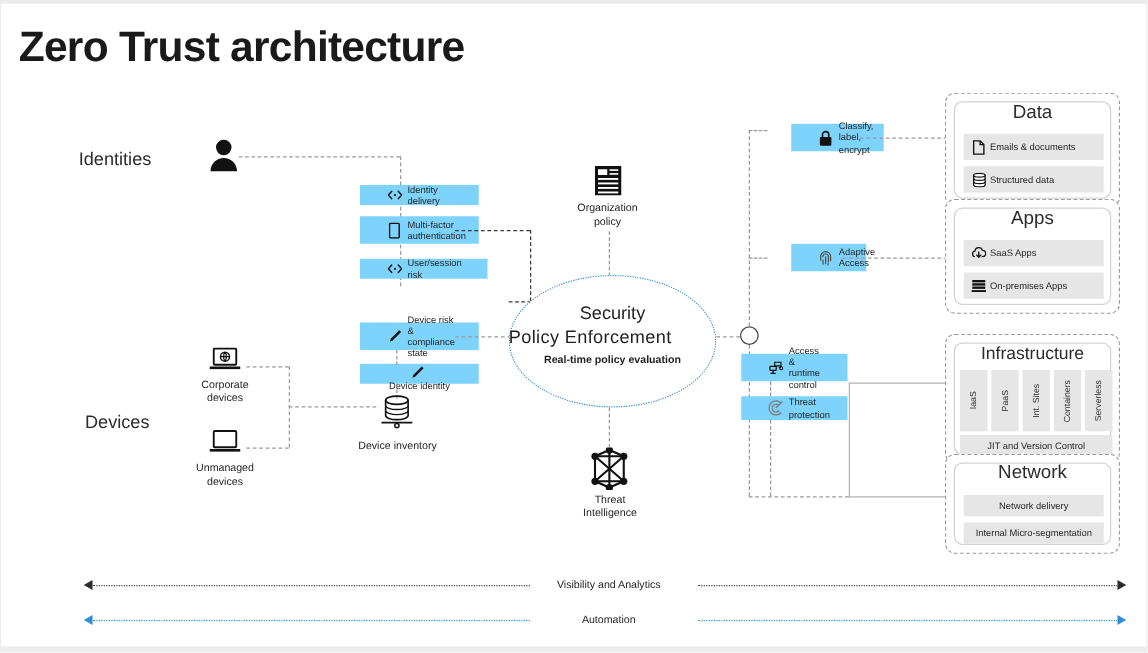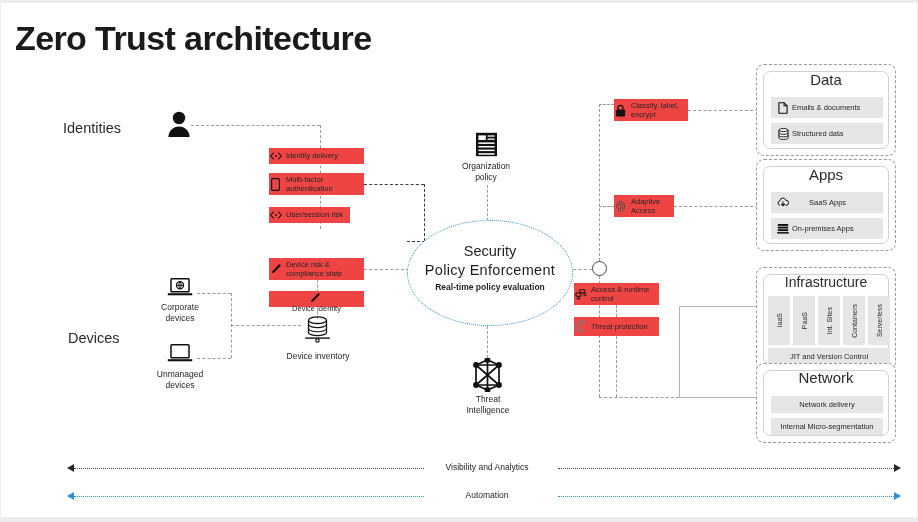--- a/index.html
+++ b/index.html
@@ -26,26 +26,27 @@
     white-space:nowrap;
   }
 
   
   .col-label{
     font-size:14.5px;color:#2b2b2b;white-space:nowrap;
   }
 
   
   .chip{
-    background:#ef4444;
+    background:#7dd3fc;
     display:flex;align-items:center;
     box-sizing:border-box;
-    padding:0 0;
+    padding:0 21px;
     font-size:7.5px;color:#262626;
     line-height:1.22;
+    margin-left:19px;
   }
   .chip .ic{
     flex:0 0 auto;width:13px;height:13px;
     margin-right:4px;display:flex;align-items:center;justify-content:center;
   }
   .chip .tx{flex:1 1 auto;}
 
   
   .dl-h{height:0;border-top:1px dashed #9a9a9a;}
   .dl-v{width:0;border-left:1px dashed #9a9a9a;}
@@ -55,21 +56,21 @@
   .sl-v{width:0;border-left:1px solid #b4b4b4;}
 
   
   #ellipse{
     left:406px;top:217px;width:166px;height:106px;
     border:1.5px dotted #2e8fd6;border-radius:50%;
     box-sizing:border-box;background:#fff;
   }
   #ellipse-t1{left:406px;top:240px;width:166px;text-align:center;
     font-size:14.5px;color:#1f1f1f;}
-  #ellipse-t2{left:406px;top:259px;width:166px;text-align:center;
+  #ellipse-t2{left:406px;top:259px;width:166px;text-align:left;
     font-size:14.5px;color:#1f1f1f;letter-spacing:.3px;}
   #ellipse-t3{left:406px;top:279px;width:166px;text-align:center;
     font-size:8.5px;font-weight:700;color:#1f1f1f;}
 
   
   #junction{
     left:591px;top:258px;width:15px;height:15px;
     border:1.3px solid #444;border-radius:50%;background:#fff;
     box-sizing:border-box;
   }
@@ -160,21 +161,21 @@
   <div class="abs chip" style="left:268px;top:170px;width:95px;height:22px;">
     <span class="ic">
       <svg width="9" height="13" viewBox="0 0 9 13">
         <rect x="0.6" y="0.6" width="7.8" height="11.8" rx="1.2" fill="none" stroke="#111" stroke-width="1.2"></rect>
       </svg>
     </span>
     <span class="tx"><span style="white-space:pre-line">Multi-factor
 authentication</span></span>
   </div>
 
-  <div class="abs chip" style="left:268px;top:204px;width:81px;height:16px;">
+  <div class="abs chip" style="left:268px;top:204px;width:102px;height:16px;">
     <span class="ic">
       <svg width="12" height="8" viewBox="0 0 12 8">
         <path d="M3.4 1 0.7 4l2.7 3M8.6 1 11.3 4 8.6 7" stroke="#111" stroke-width="1.1" fill="none" stroke-linecap="round" stroke-linejoin="round"></path>
         <circle cx="6" cy="4" r="0.9" fill="#111"></circle>
       </svg>
     </span>
     <span class="tx">User/session risk</span>
   </div>
 
   <div class="abs dk-h" style="left:363px;top:181px;width:60px;"></div>
@@ -354,21 +355,21 @@
 
   <div class="abs dl-v" style="left:615px;top:302px;height:12px;"></div>
   <div class="abs dl-v" style="left:615px;top:333px;height:61px;"></div>
 
   <div class="abs dl-h" style="left:687px;top:107px;width:70px;"></div>
   <div class="abs dl-h" style="left:673px;top:203px;width:84px;"></div>
   <div class="abs sl-v" style="left:678px;top:303px;height:92px;"></div>
   <div class="abs sl-h" style="left:678px;top:303px;width:79px;"></div>
   <div class="abs sl-h" style="left:678px;top:394px;width:79px;"></div>
 
-  <div class="abs pillar" style="left:755px;top:61px;width:140px;height:92px;">
+  <div class="abs pillar" style="left:755px;top:71px;width:140px;height:92px;">
     <div class="pillar-inner"></div>
     <div class="pillar-title" style="top:6px;">Data</div>
     <div class="prow" style="left:14px;top:32px;width:112px;height:21px;">
       <span class="ic">
         <svg width="10" height="12" viewBox="0 0 10 12">
           <path d="M0.9 0.7h5.2l3 3v7.6H0.9z" fill="none" stroke="#111" stroke-width="1.1"></path>
           <path d="M6.1 0.7v3h3" fill="none" stroke="#111" stroke-width="1.1"></path>
         </svg>
       </span>
       <span>Emails &amp; documents</span>
@@ -380,21 +381,21 @@
           <path d="M0.9 2.1c0 .9 2 1.5 4.6 1.5s4.6-.6 4.6-1.5M0.9 4.8c0 .9 2 1.5 4.6 1.5s4.6-.6 4.6-1.5M0.9 7.4c0 .9 2 1.5 4.6 1.5s4.6-.6 4.6-1.5" fill="none" stroke="#111" stroke-width="1"></path>
         </svg>
       </span>
       <span>Structured  data</span>
     </div>
   </div>
 
   <div class="abs pillar" style="left:755px;top:156px;width:140px;height:92px;">
     <div class="pillar-inner"></div>
     <div class="pillar-title" style="top:6px;">Apps</div>
-    <div class="prow" style="left:14px;top:32px;width:112px;height:21px;gap:17px;">
+    <div class="prow" style="left:14px;top:32px;width:112px;height:21px;">
       <span class="ic">
         <svg width="12" height="11" viewBox="0 0 12 11">
           <path d="M2.9 8.4A2.4 2.4 0 0 1 3 3.7a3 3 0 0 1 5.9-.4 2.5 2.5 0 0 1 .3 5h-.9" fill="none" stroke="#111" stroke-width="1"></path>
           <path d="M6 4.7v4M4.4 7.1 6 8.8l1.6-1.7" fill="none" stroke="#111" stroke-width="1.1" stroke-linecap="round"></path>
         </svg>
       </span>
       <span>SaaS Apps</span>
     </div>
     <div class="prow" style="left:14px;top:58px;width:112px;height:21px;">
       <span class="ic">

